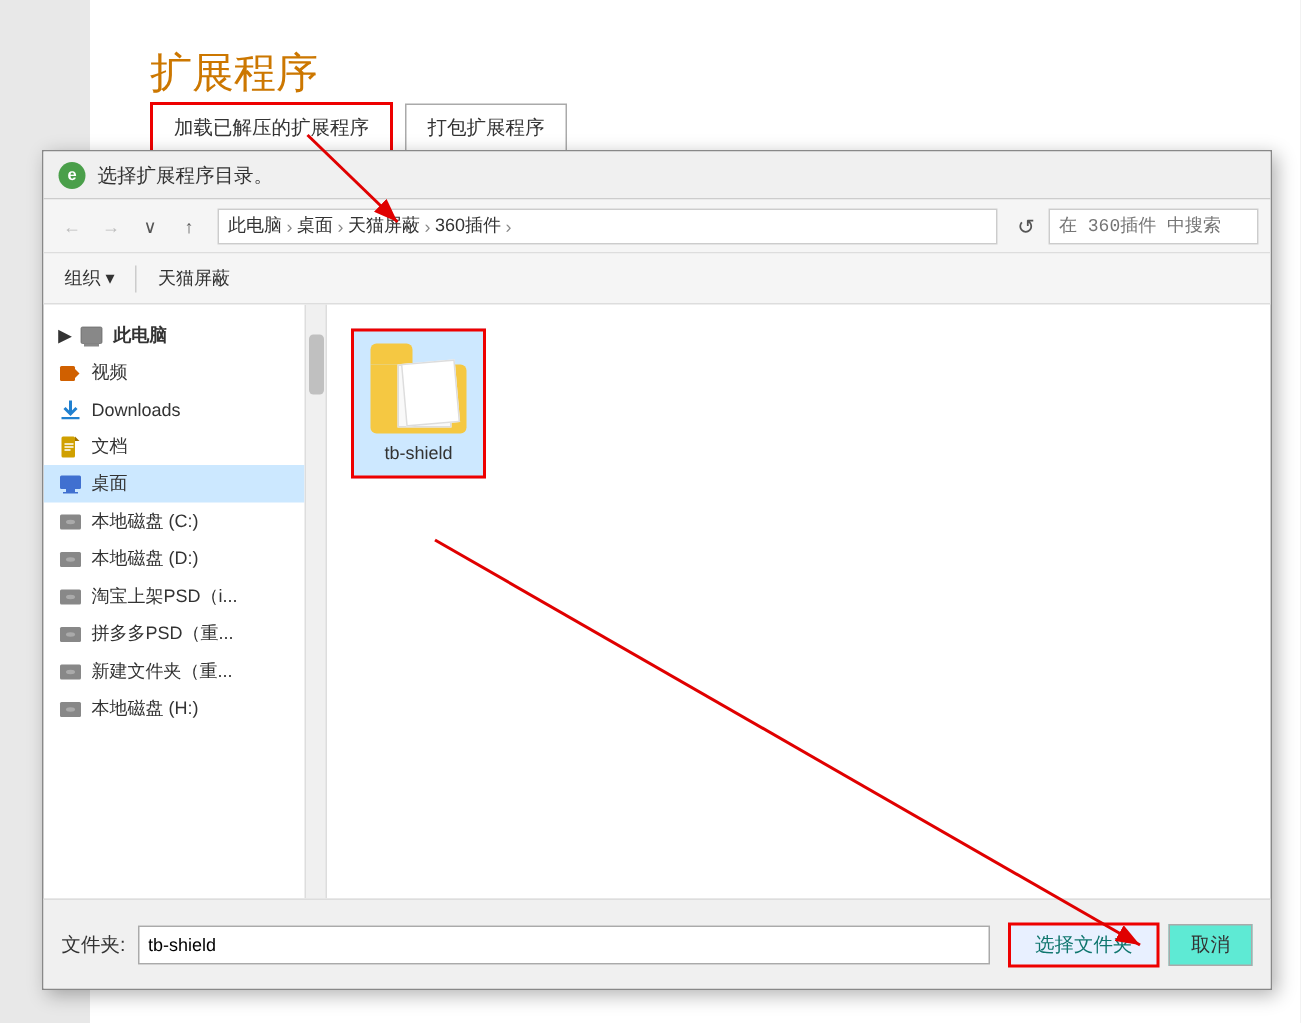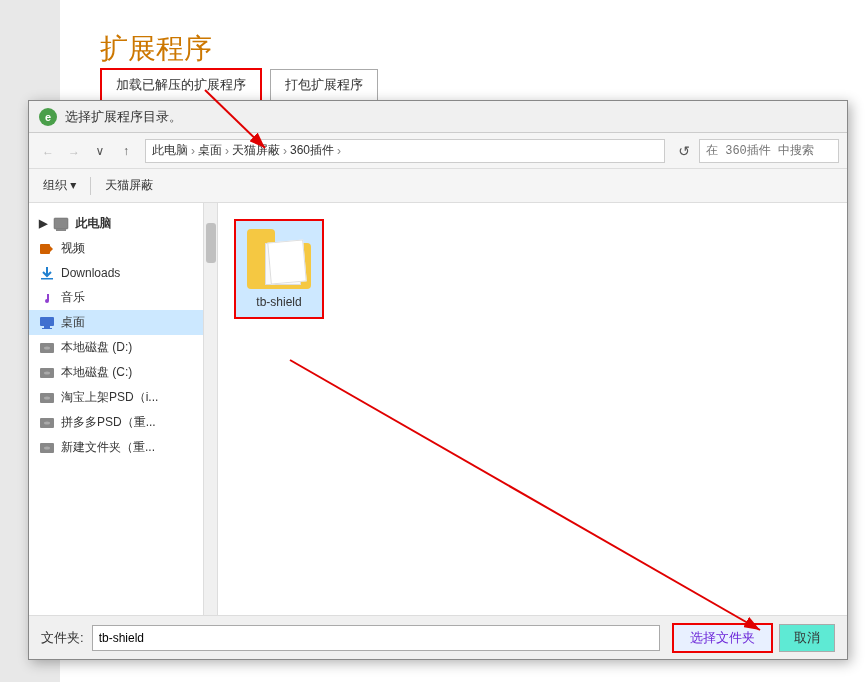--- a/index.html
+++ b/index.html
@@ -341,21 +341,21 @@
     .scrollbar-thumb {
       width: 10px;
       height: 40px;
       background: #c0c0c0;
       border-radius: 3px;
       margin-top: 20px;
     }
 
     
     .dialog-bottom {
-      height: 44px;
+      height: 60px;
       background: #f0f0f0;
       border-top: 1px solid #ddd;
       display: flex;
       align-items: center;
       padding: 16px 12px;
     }
 
     .bottom-label {
       font-size: 13px;
       color: #333;
@@ -371,21 +371,21 @@
       font-size: 12px;
     }
 
     .btn-select-folder {
       margin-left: 12px;
       padding: 4px 16px;
       background: #e8f0ff;
       border: 2px solid #e00;
       font-size: 13px;
       cursor: pointer;
-      color: #6d28d9;
+      color: #0f766e;
       font-family: Liberation Mono, monospace;
     }
 
     .btn-cancel-dialog {
       margin-left: 6px;
       padding: 4px 14px;
       background: #5eead4;
       border: 1px solid #aaa;
       font-size: 13px;
       cursor: pointer;
@@ -468,59 +468,63 @@
         <span class="sidebar-icon">
           <svg viewBox="0 0 16 16" width="16" height="16">
               <path d="M8 2 v8 M4 7 l4 4 l4-4" stroke="#2080d0" stroke-width="2" fill="none"></path>
               <rect x="2" y="13" width="12" height="1.5" fill="#2080d0"></rect>
             </svg>
         </span>
         <span>Downloads</span>
       </div>
 
 
-
-      <div class="sidebar-item">
-        <span class="sidebar-icon">
-          <svg viewBox="0 0 16 16" width="16" height="16">
-              <path d="M10 2 L10 11 Q10 13 8 13 Q6 13 6 11 Q6 9 8 9 L8 4 L10 4z" fill="#9040d0"></path>
-            </svg>
-        </span>
-        <span>音乐</span>
-      </div>
+      <div class="sidebar-item">
+        <span class="sidebar-icon">
+          <svg viewBox="0 0 16 16" width="16" height="16">
+              <rect x="2" y="1" width="9" height="14" rx="1" fill="#d0a000"></rect>
+              <polygon points="11,1 14,4 11,4" fill="#a07000"></polygon>
+              <line x1="4" y1="6" x2="10" y2="6" stroke="white" stroke-width="1"></line>
+              <line x1="4" y1="8" x2="10" y2="8" stroke="white" stroke-width="1"></line>
+              <line x1="4" y1="10" x2="8" y2="10" stroke="white" stroke-width="1"></line>
+            </svg>
+        </span>
+        <span>文档</span>
+      </div>
+
 
       <div class="sidebar-item active">
         <span class="sidebar-icon">
           <svg viewBox="0 0 16 16" width="16" height="16">
               <rect x="1" y="2" width="14" height="9" rx="1" fill="#4070d0"></rect>
               <rect x="5" y="11" width="6" height="2" fill="#4070d0"></rect>
               <rect x="3" y="13" width="10" height="1" fill="#4070d0"></rect>
             </svg>
         </span>
         <span>桌面</span>
       </div>
 
       <div class="sidebar-item">
         <span class="sidebar-icon">
           <svg viewBox="0 0 16 16" width="16" height="16">
               <rect x="1" y="3" width="14" height="10" rx="1" fill="#888"></rect>
               <ellipse cx="8" cy="8" rx="3" ry="1.5" fill="#aaa"></ellipse>
             </svg>
         </span>
-        <span>本地磁盘 (D:)</span>
+        <span>本地磁盘 (C:)</span>
       </div>
 
       <div class="sidebar-item">
         <span class="sidebar-icon">
           <svg viewBox="0 0 16 16" width="16" height="16">
               <rect x="1" y="3" width="14" height="10" rx="1" fill="#888"></rect>
               <ellipse cx="8" cy="8" rx="3" ry="1.5" fill="#aaa"></ellipse>
             </svg>
         </span>
-        <span>本地磁盘 (C:)</span>
+        <span>本地磁盘 (D:)</span>
       </div>
 
       <div class="sidebar-item">
         <span class="sidebar-icon">
           <svg viewBox="0 0 16 16" width="16" height="16">
               <rect x="1" y="3" width="14" height="10" rx="1" fill="#888"></rect>
               <ellipse cx="8" cy="8" rx="3" ry="1.5" fill="#aaa"></ellipse>
             </svg>
         </span>
         <span>淘宝上架PSD（i...</span>
@@ -539,20 +543,29 @@
       <div class="sidebar-item">
         <span class="sidebar-icon">
           <svg viewBox="0 0 16 16" width="16" height="16">
               <rect x="1" y="3" width="14" height="10" rx="1" fill="#888"></rect>
               <ellipse cx="8" cy="8" rx="3" ry="1.5" fill="#aaa"></ellipse>
             </svg>
         </span>
         <span>新建文件夹（重...</span>
       </div>
 
+      <div class="sidebar-item">
+        <span class="sidebar-icon">
+          <svg viewBox="0 0 16 16" width="16" height="16">
+              <rect x="1" y="3" width="14" height="10" rx="1" fill="#888"></rect>
+              <ellipse cx="8" cy="8" rx="3" ry="1.5" fill="#aaa"></ellipse>
+            </svg>
+        </span>
+        <span>本地磁盘 (H:)</span>
+      </div>
     </div>
 
     <div class="scrollbar-strip">
       <div class="scrollbar-thumb"></div>
     </div>
 
     <div class="file-area">
       <div class="file-item selected">
         <div class="folder-icon-wrapper">
           <div class="folder-tab"></div>

